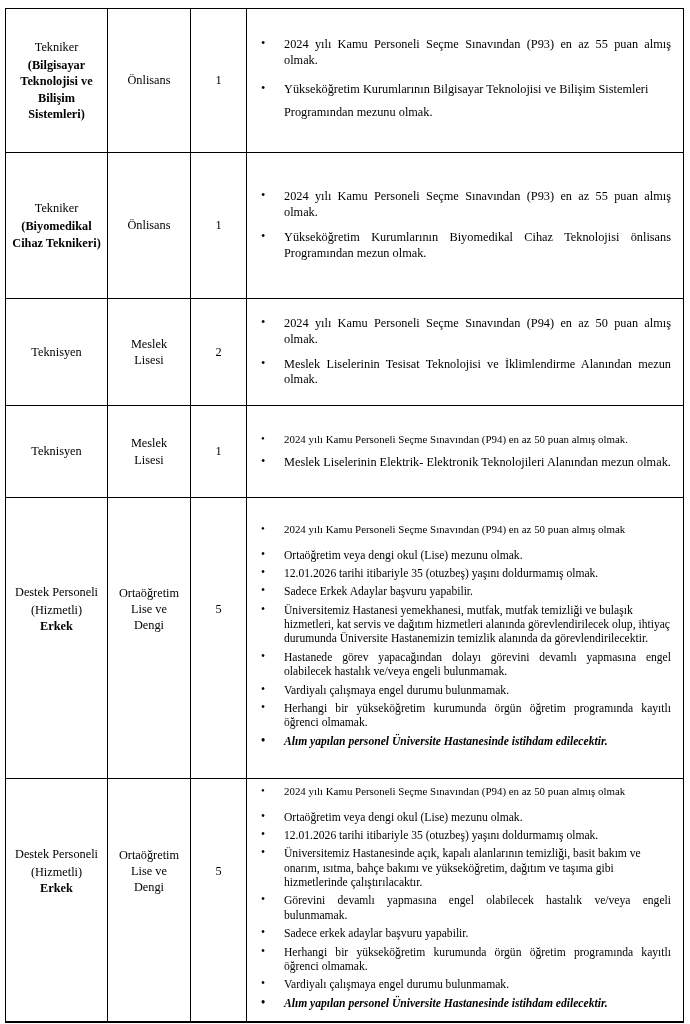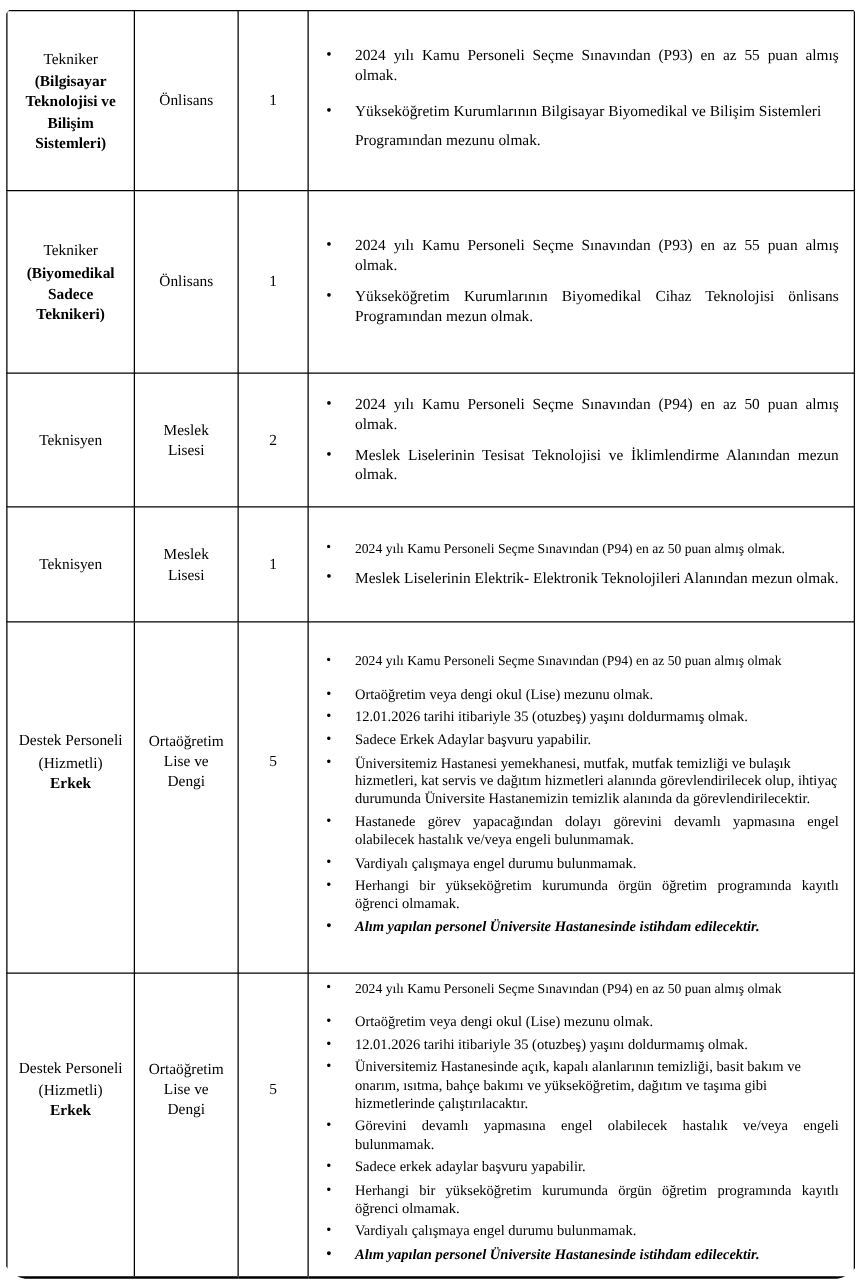--- a/index.html
+++ b/index.html
@@ -1,18 +1,18 @@
 <!DOCTYPE html>
 <html><head>
 <meta charset="utf-8">
 <style>
   html,body{margin:0;padding:0;background:#fff;}
   .page{
     position:relative;width:690px;height:1024px;background:#ffffff;
-    font-family:"Liberation Serif", serif;color:#000;overflow:hidden;border-radius:26px;
+    font-family:"Liberation Serif", serif;color:#000;overflow:hidden;
   }
   table.announcement{
     position:absolute;left:5px;top:8px;width:678px;
     border-collapse:collapse;table-layout:fixed;
   }
   table.announcement td{border:1px solid #000;background:#fff;}
   table.announcement tr:nth-child(1){height:144px;}
   table.announcement tr:nth-child(2){height:146px;}
   table.announcement tr:nth-child(3){height:107px;}
   table.announcement tr:nth-child(4){height:92px;}
@@ -58,28 +58,28 @@
             <div class="pos-line">Tekniker</div>
             <div class="pos-line bold gap">(Bilgisayar Teknolojisi ve Bilişim Sistemleri)</div>
           </td>
     <td class="edu">
             <div>Önlisans</div>
           </td>
     <td class="cnt">1</td>
     <td class="req">
       <ul class="req-list">
               <li class="req-item justify"><span class="bullet">•</span><span>2024 yılı Kamu Personeli Seçme Sınavından (P93) en az 55 puan almış olmak.</span></li>
-              <li class="req-item loose"><span class="bullet">•</span><span>Yükseköğretim Kurumlarının Bilgisayar Biyomedikal ve Bilişim Sistemleri Programından mezunu olmak.</span></li>
+              <li class="req-item loose"><span class="bullet">•</span><span>Yükseköğretim Kurumlarının Bilgisayar Teknolojisi ve Bilişim Sistemleri Programından mezunu olmak.</span></li>
             </ul>
     </td>
   </tr>
         <tr>
     <td class="pos">
             <div class="pos-line">Tekniker</div>
-            <div class="pos-line bold gap">(Biyomedikal Sadece Teknikeri)</div>
+            <div class="pos-line bold gap">(Biyomedikal Cihaz Teknikeri)</div>
           </td>
     <td class="edu">
             <div>Önlisans</div>
           </td>
     <td class="cnt">1</td>
     <td class="req">
       <ul class="req-list">
               <li class="req-item justify"><span class="bullet">•</span><span>2024 yılı Kamu Personeli Seçme Sınavından (P93) en az 55 puan almış olmak.</span></li>
               <li class="req-item justify"><span class="bullet">•</span><span>Yükseköğretim Kurumlarının Biyomedikal Cihaz Teknolojisi önlisans Programından mezun olmak.</span></li>
             </ul>

